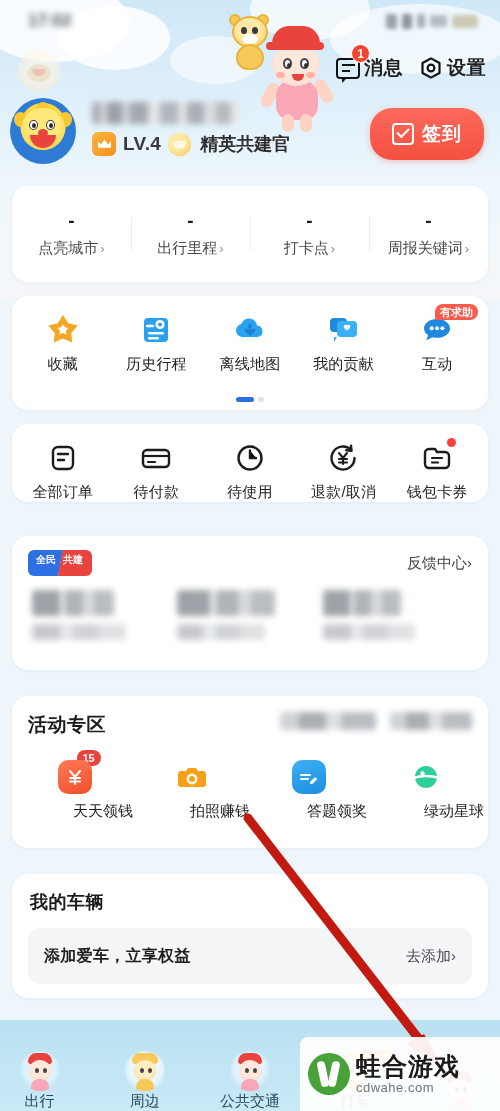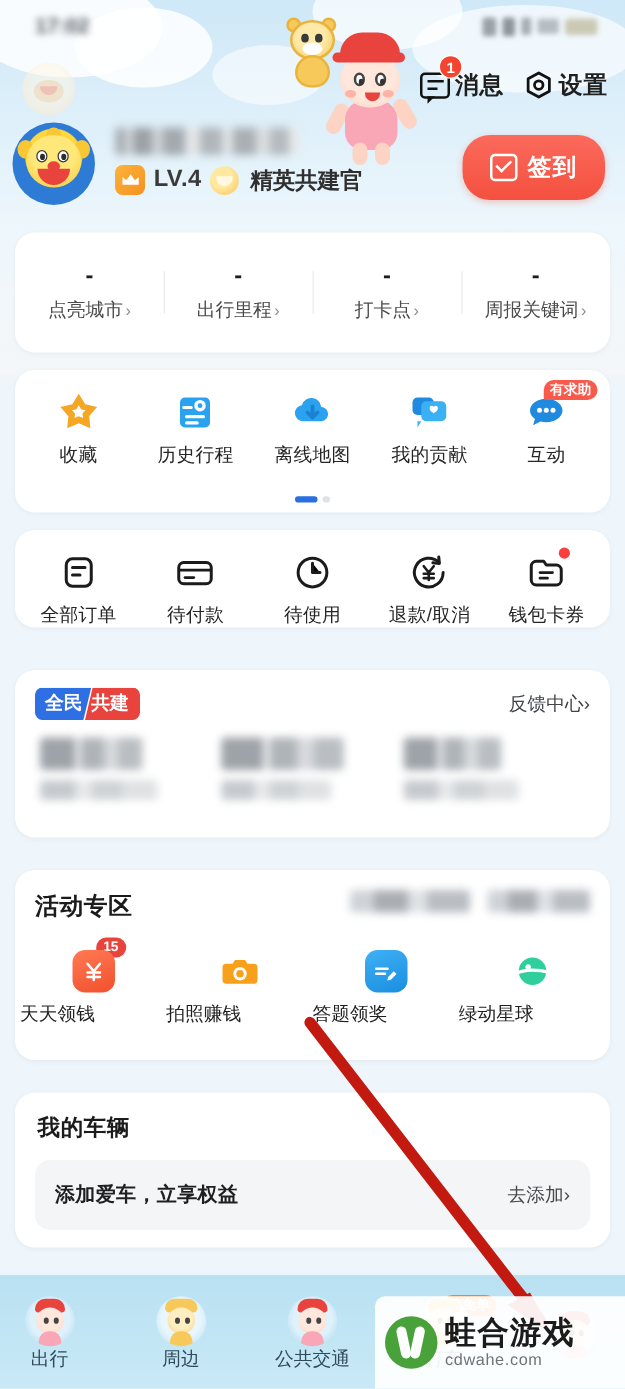--- a/index.html
+++ b/index.html
@@ -202,21 +202,21 @@
   .pager { position:absolute; left:0; right:0; bottom: 8px; display:flex; justify-content:center; gap:4px; }
   .pdot { width: 6px; height: 5px; border-radius: 3px; background:#dfe3e8 }
   .pdot.on { width: 18px; background:#2a6fe0 }
 
   
   .orders-card { top: 424px; height: 78px; }
 
   
   .gj-card { top: 536px; height: 134px; }
   .gj-head { display:flex; align-items:center; justify-content:space-between; padding: 14px 16px 0; }
-  .gj-logo { display:flex; height: 26px; border-radius: 6px; overflow:hidden; font-size:15px; font-weight:700; }
+  .gj-logo { display:flex; height: 26px; border-radius: 6px; overflow:hidden; font-size:10px; font-weight:700; }
   .gj-logo .l { background:#2f6fe4; color:#fff; padding: 3px 7px 3px 8px;
     clip-path: polygon(0 0, 100% 0, 86% 100%, 0 100%); }
   .gj-logo .r { background:#e8433d; color:#fff; padding: 3px 9px 3px 5px; margin-left:-5px;
     clip-path: polygon(14% 0, 100% 0, 100% 100%, 0 100%); }
   .gj-link { font-size: 15px; color:#3f4246; cursor:pointer }
   .gj-stats { display:flex; padding: 14px 20px 0; }
   .gj-stat { flex:1; }
   .blur-num {
     height: 26px; border-radius:3px; filter: blur(3.4px); margin-bottom: 8px;
     background: linear-gradient(90deg,#9da3a8 0 34%, #e9ebed 34% 40%, #aeb4b8 40% 62%, #d7dadd 62% 76%, #b9bec2 76% 100%);
@@ -231,21 +231,21 @@
 
   
   .act-card { top: 696px; height: 152px; }
   .act-head { display:flex; align-items:flex-start; justify-content:space-between; padding: 16px 16px 0; }
   .act-title { font-size: 19px; font-weight:700; color:#1b1b1b; letter-spacing:.5px }
   .act-blurs { display:flex; gap: 14px; }
   .act-blurs div { height: 18px; border-radius:3px; filter: blur(3.2px);
     background: linear-gradient(90deg,#cfd3d7 0 20%, #a9aeb3 20% 48%, #dfe2e5 48% 64%, #b9bec3 64% 100%); }
   .ab1 { width: 96px } .ab2 { width: 82px }
   .act-row { display:flex; padding: 16px 4px 0; }
-  .acell { flex:1; text-align:left; position:relative; cursor:pointer; }
+  .acell { flex:1; text-align:right; position:relative; cursor:pointer; }
   .acell .aicon { height: 46px; display:flex; align-items:center; justify-content:center; }
   .acell .albl { font-size: 15px; color:#1f1f1f; margin-top: 2px }
   .sq-ico { width: 34px; height: 34px; border-radius: 10px; display:flex;
     align-items:center; justify-content:center; position:relative; }
   .glow { position:absolute; width: 46px; height: 46px; border-radius: 50%; z-index:-1; }
   .cnt-badge {
     position:absolute; left: 50%; margin-left: 2px; top: -4px;
     background:#e8433d; color:#fff; font-size: 11px; font-weight:700;
     padding: 2px 6px; border-radius: 8px 8px 8px 2px; line-height:12px;
   }
@@ -257,21 +257,21 @@
     margin: 14px 16px 0; height: 56px; background:#f4f5f7; border-radius: 12px;
     display:flex; align-items:center; justify-content:space-between; padding: 0 16px; cursor:pointer;
   }
   .veh-text { font-size: 16px; font-weight:700; color:#1f1f1f; letter-spacing:.3px }
   .veh-link { font-size: 15px; color:#46494d }
 
   
   .tabbar {
     position:absolute; left:0; bottom:0; width:500px; height: 92px;
     background: linear-gradient(180deg,#b9e1f2 0%, #c9e9f6 100%);
-    display:flex; align-items:center; z-index: 8;
+    display:flex; align-items:flex-end; z-index: 8;
     border-top: 1px solid rgba(255,255,255,.6);
     gap: 26px;
   }
   .tab { flex:1; text-align:center; position:relative; cursor:pointer; }
   .tab .tico { height: 46px; display:flex; align-items:center; justify-content:center; position:relative }
   .tab .tlbl { font-size: 15px; color:#2f4a5c; margin-top: -2px }
   .tab.on .tlbl { color:#16486b; font-weight:700 }
   .tb-av { width: 40px; height: 40px; border-radius:50%; position:relative; overflow:hidden;
     background: radial-gradient(circle at 50% 45%, #dff1fb 0 52%, #9ed4ee 100%); }
   .tb-av .g-hat { position:absolute; left:8px; top:2px; width:24px; height:11px; background:#e8433d; border-radius:12px 12px 4px 4px }

